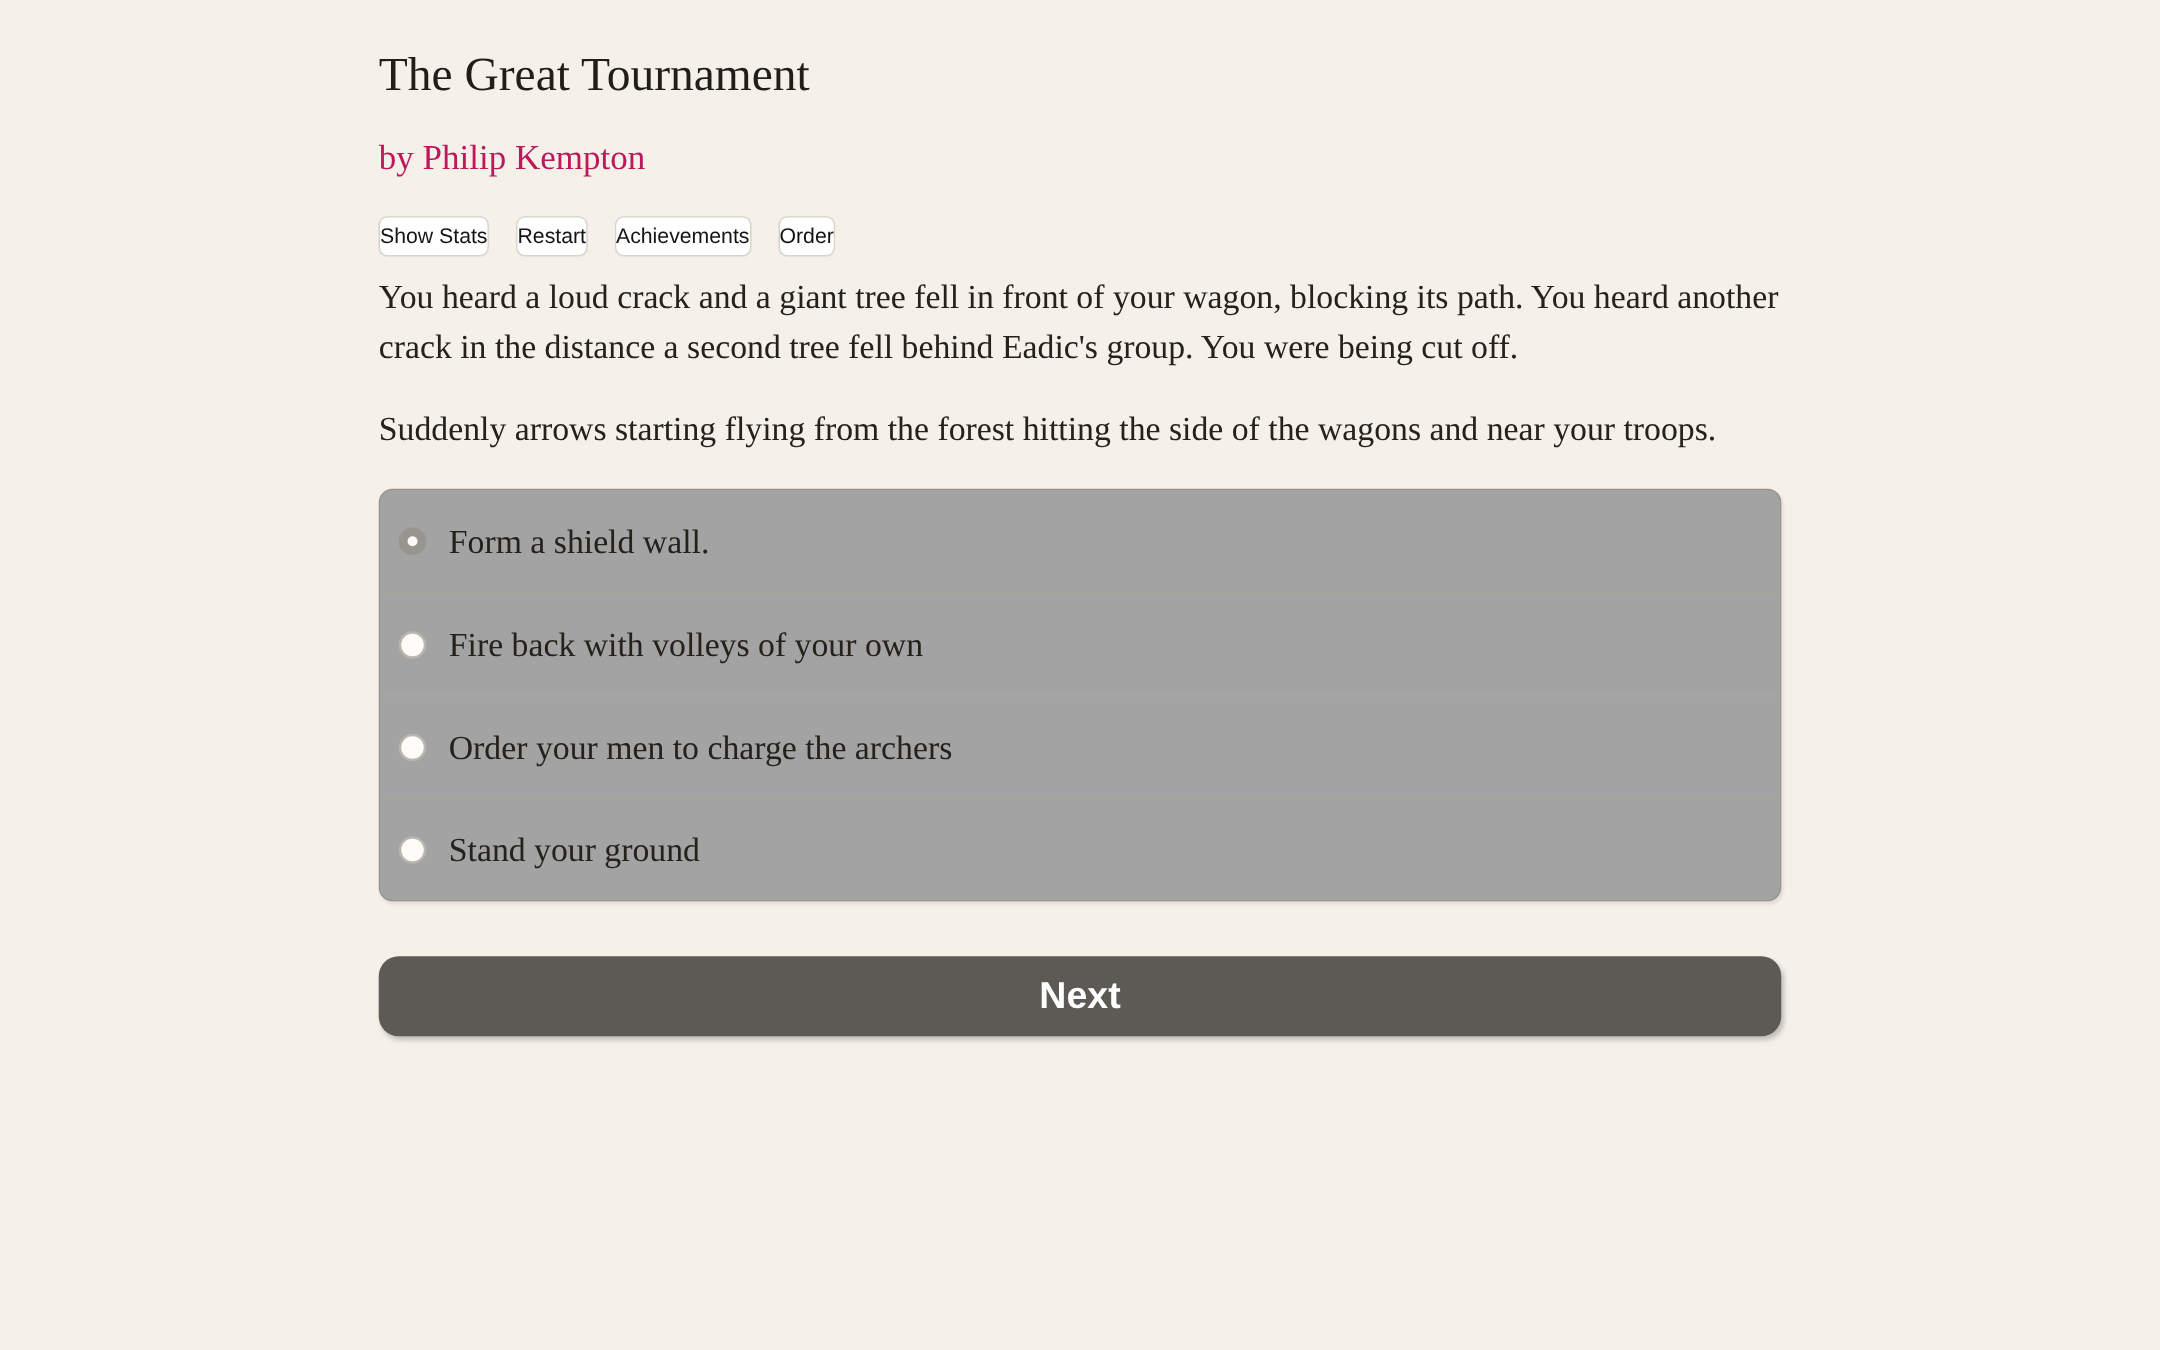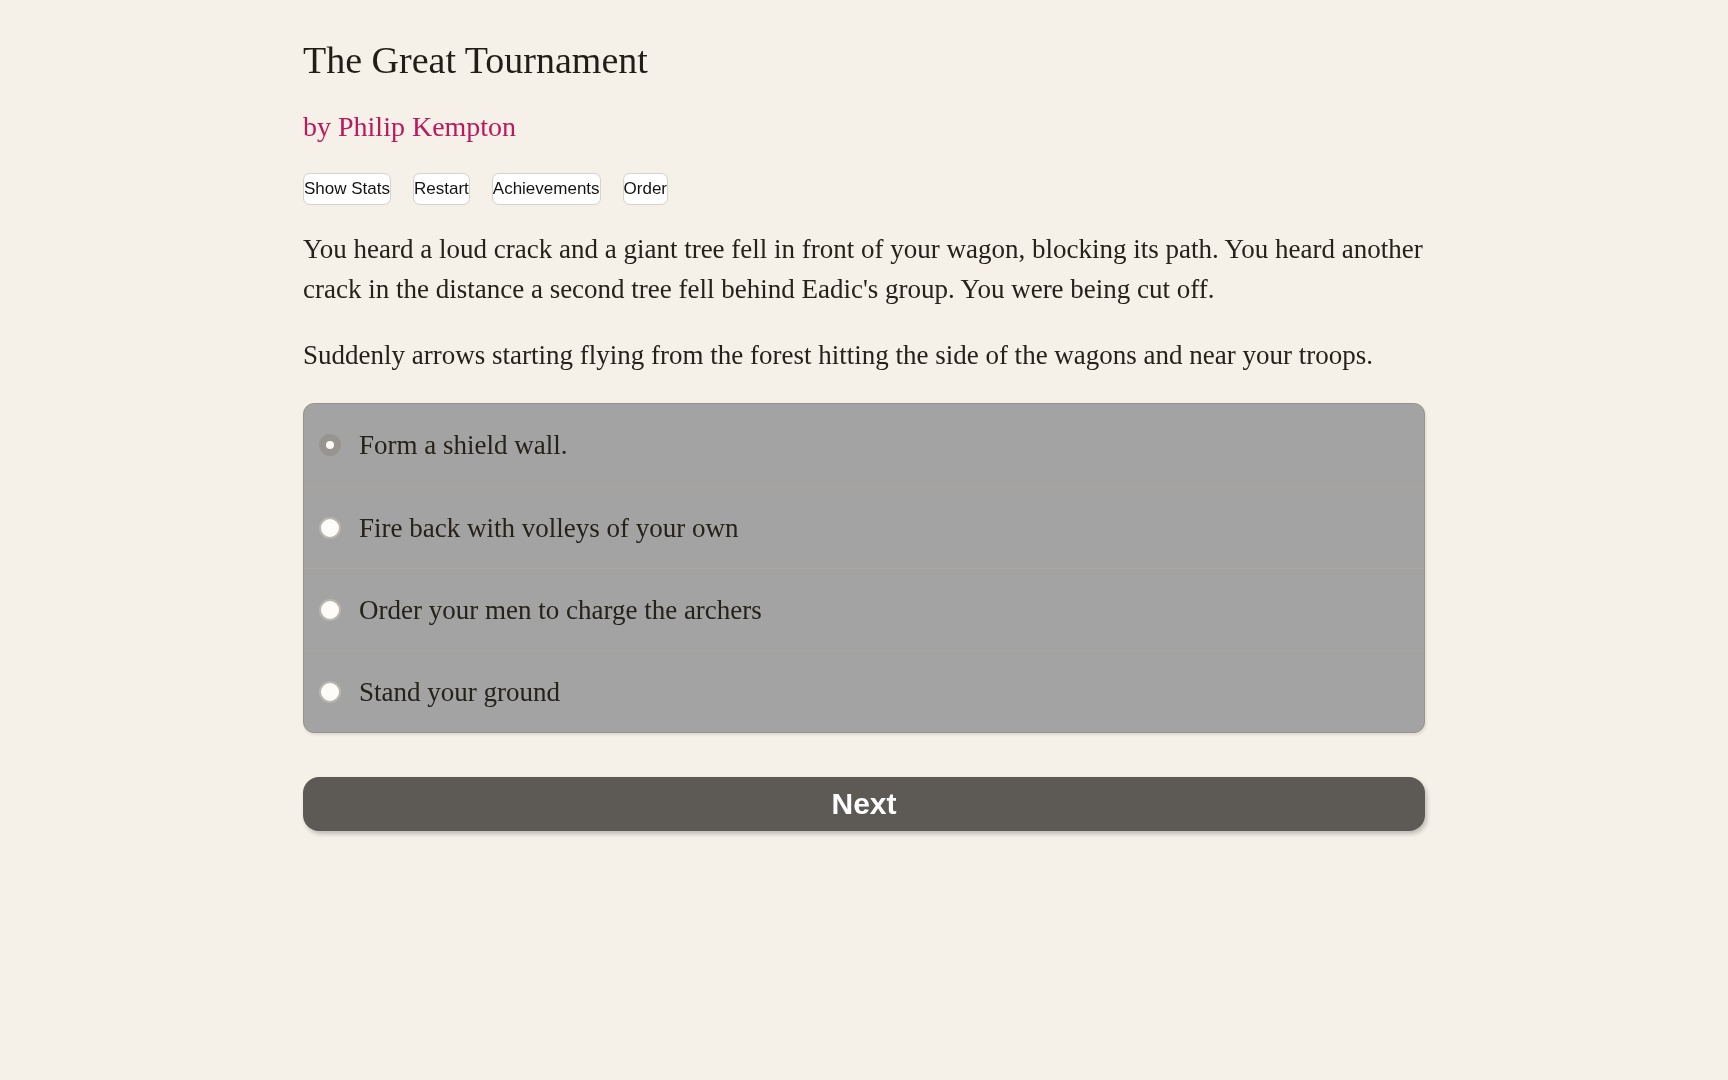--- a/index.html
+++ b/index.html
@@ -50,21 +50,21 @@
     color:#141414;
     background:var(--button-bg);
     border:1px solid var(--button-border);
     border-radius:7px;
     padding:5px 0;
     line-height:20px;
     cursor:pointer;
     box-shadow:0 0 1px rgba(0,0,0,0.05);
   }
   .story{
-    margin-top:24px;
+    margin-top:12px;
   }
   .story p{
     font-size:27px;
     line-height:40px;
     margin-top:26px;
     color:var(--text);
   }
   .story p:first-child{margin-top:0;}
   .choice-list{
     margin-top:28px;
@@ -111,21 +111,21 @@
   .choice-label{
     margin-left:18px;
     font-size:27px;
     line-height:34px;
     color:var(--text);
   }
   .next-button{
     display:block;
     width:100%;
     margin-top:44px;
-    height:54px;
+    height:64px;
     background:var(--next-bg);
     color:var(--next-text);
     border:none;
     border-radius:16px;
     font-family:"Liberation Sans", sans-serif;
     font-size:30px;
     font-weight:bold;
     cursor:pointer;
     box-shadow:2px 3px 4px rgba(0,0,0,0.22);
   }

